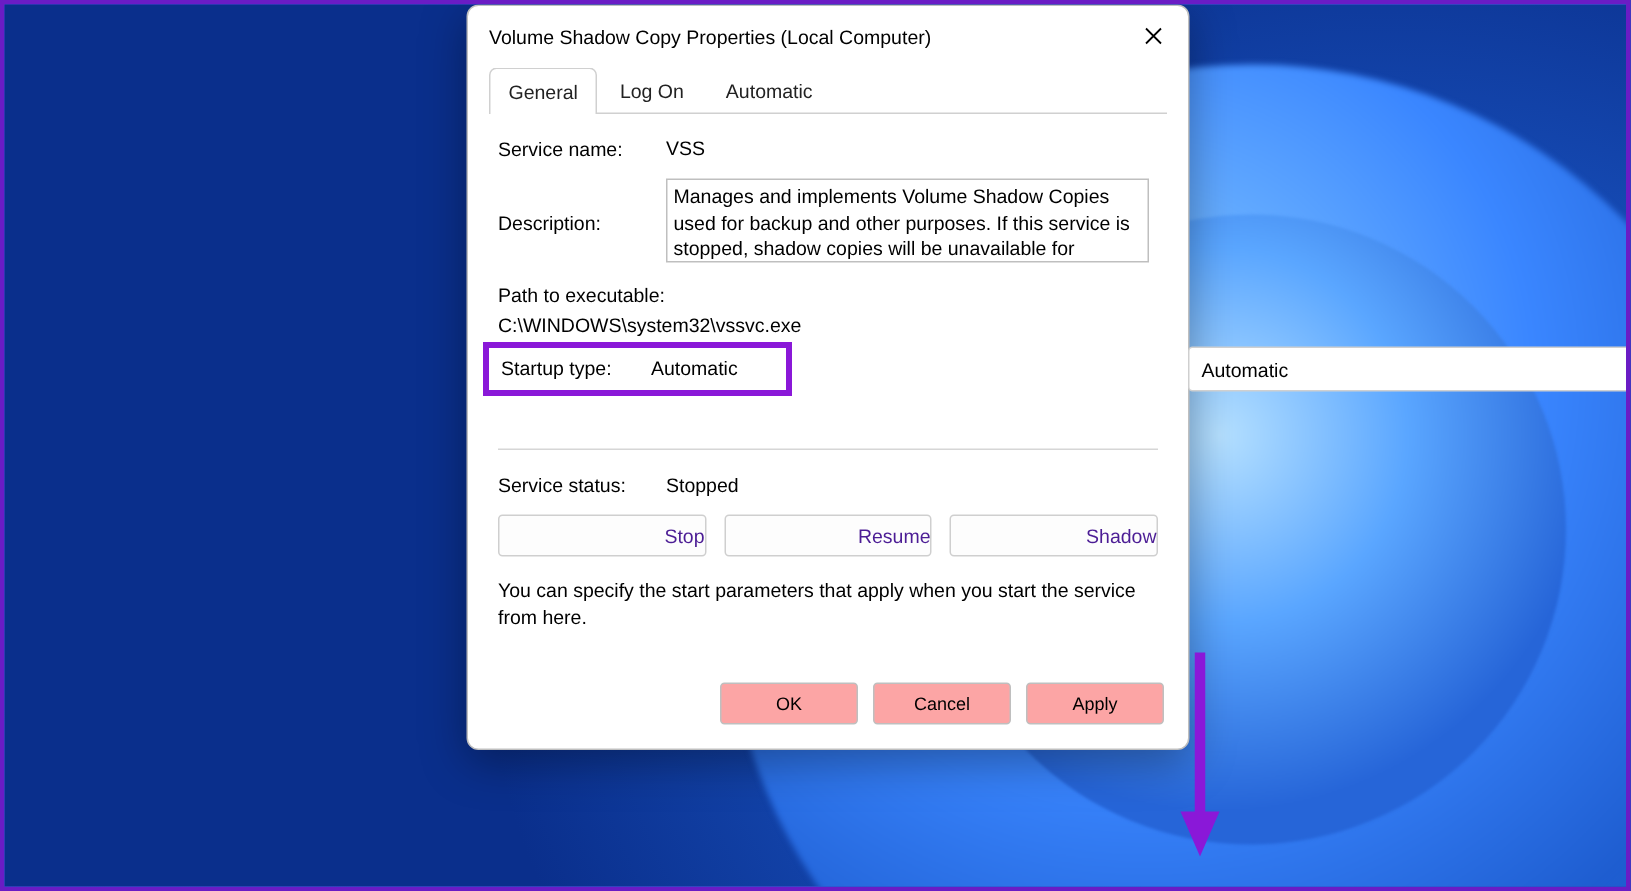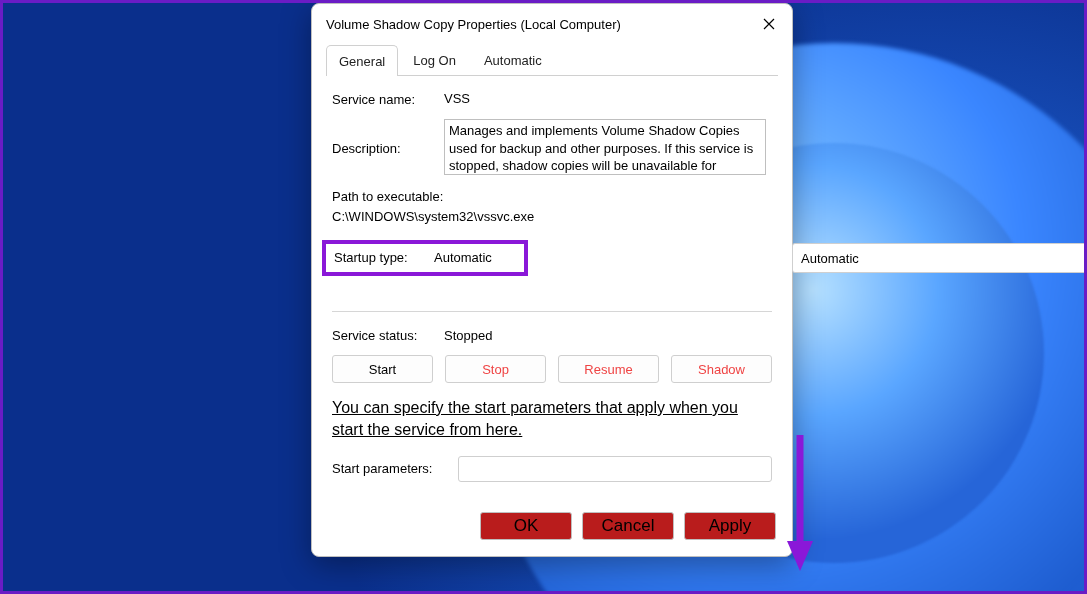--- a/index.html
+++ b/index.html
@@ -82,21 +82,21 @@
 .row .val { font-size: 13px; }
 .desc-box {
   width: 322px; height: 56px;
   border: 1px solid #bfbfbf;
   padding: 2px 4px;
   font-size: 13px;
   line-height: 1.35;
   overflow: hidden;
   background: #fff;
 }
-.path-block { margin-bottom: 14px; }
+.path-block { margin-bottom: 2px; }
 .path-block div { font-size: 13px; line-height: 1.5; }
 .startup-row {
   display: flex; align-items: center;
   border: 4px solid #8a18d8;
   padding: 6px 4px 7px 8px;
   margin-left: -10px; margin-bottom: 35px;
   width: 206px;
 }
 .startup-row .lbl { width: 100px; }
 .select {
@@ -117,41 +117,41 @@
 .btn-row { display: flex; gap: 12px; margin-bottom: 14px; }
 .svc-btn {
   flex: 1;
   height: 28px;
   border: 1px solid #cfcfcf;
   border-radius: 3px;
   background: #fdfdfd;
   font-size: 13px;
   cursor: pointer;
 }
-.svc-btn:disabled { color: #ef4444; cursor: default; }
-.hint { font-size: 16px; line-height: 1.4; margin-bottom: 14px; text-decoration: underline; }
+.svc-btn:disabled { color: #4c1d95; cursor: default; text-align: right; }
+.hint { font-size: 13px; line-height: 1.4; margin-bottom: 14px; }
 .params-row { display: flex; align-items: center; gap: 8px; margin-bottom: 10px; }
 .params-row .lbl { width: 118px; }
 .params-input {
   flex: 1; height: 26px;
   border: 1px solid #cfcfcf;
   border-radius: 3px;
   padding: 0 6px;
   font-size: 13px;
 }
 .dlg-btns {
   display: flex; justify-content: flex-end; gap: 10px;
   padding: 10px 16px 16px;
 }
 .dlg-btn {
   width: 92px; height: 28px;
   border: 1px solid #bfbfbf;
   border-radius: 3px;
-  background: #b91c1c;
-  font-size: 17px;
+  background: #fca5a5;
+  font-size: 12px;
   cursor: pointer;
 }
 .arrow {
   position: absolute;
   left: 782px; top: 430px;
   pointer-events: none;
 }
 .arrow svg { width: 30px; height: 140px; }
 </style>
 </head>
@@ -206,32 +206,27 @@
     </div>
 
     <hr class="sep">
 
     <div class="status-row">
       <div class="lbl">Service status:</div>
       <div>Stopped</div>
     </div>
 
     <div class="btn-row">
-      <button class="svc-btn">Start</button>
       <button class="svc-btn" disabled="">Stop</button>
       <button class="svc-btn" disabled="">Resume</button>
       <button class="svc-btn" disabled="">Shadow</button>
     </div>
 
     <div class="hint">You can specify the start parameters that apply when you start the service from here.</div>
 
-    <div class="params-row">
-      <div class="lbl">Start parameters:</div>
-      <input class="params-input" type="text" value="" style="">
-    </div>
 
   </div>
 
   <div class="dlg-btns">
     <button class="dlg-btn">OK</button>
     <button class="dlg-btn">Cancel</button>
     <button class="dlg-btn">Apply</button>
   </div>
 </div>
 

